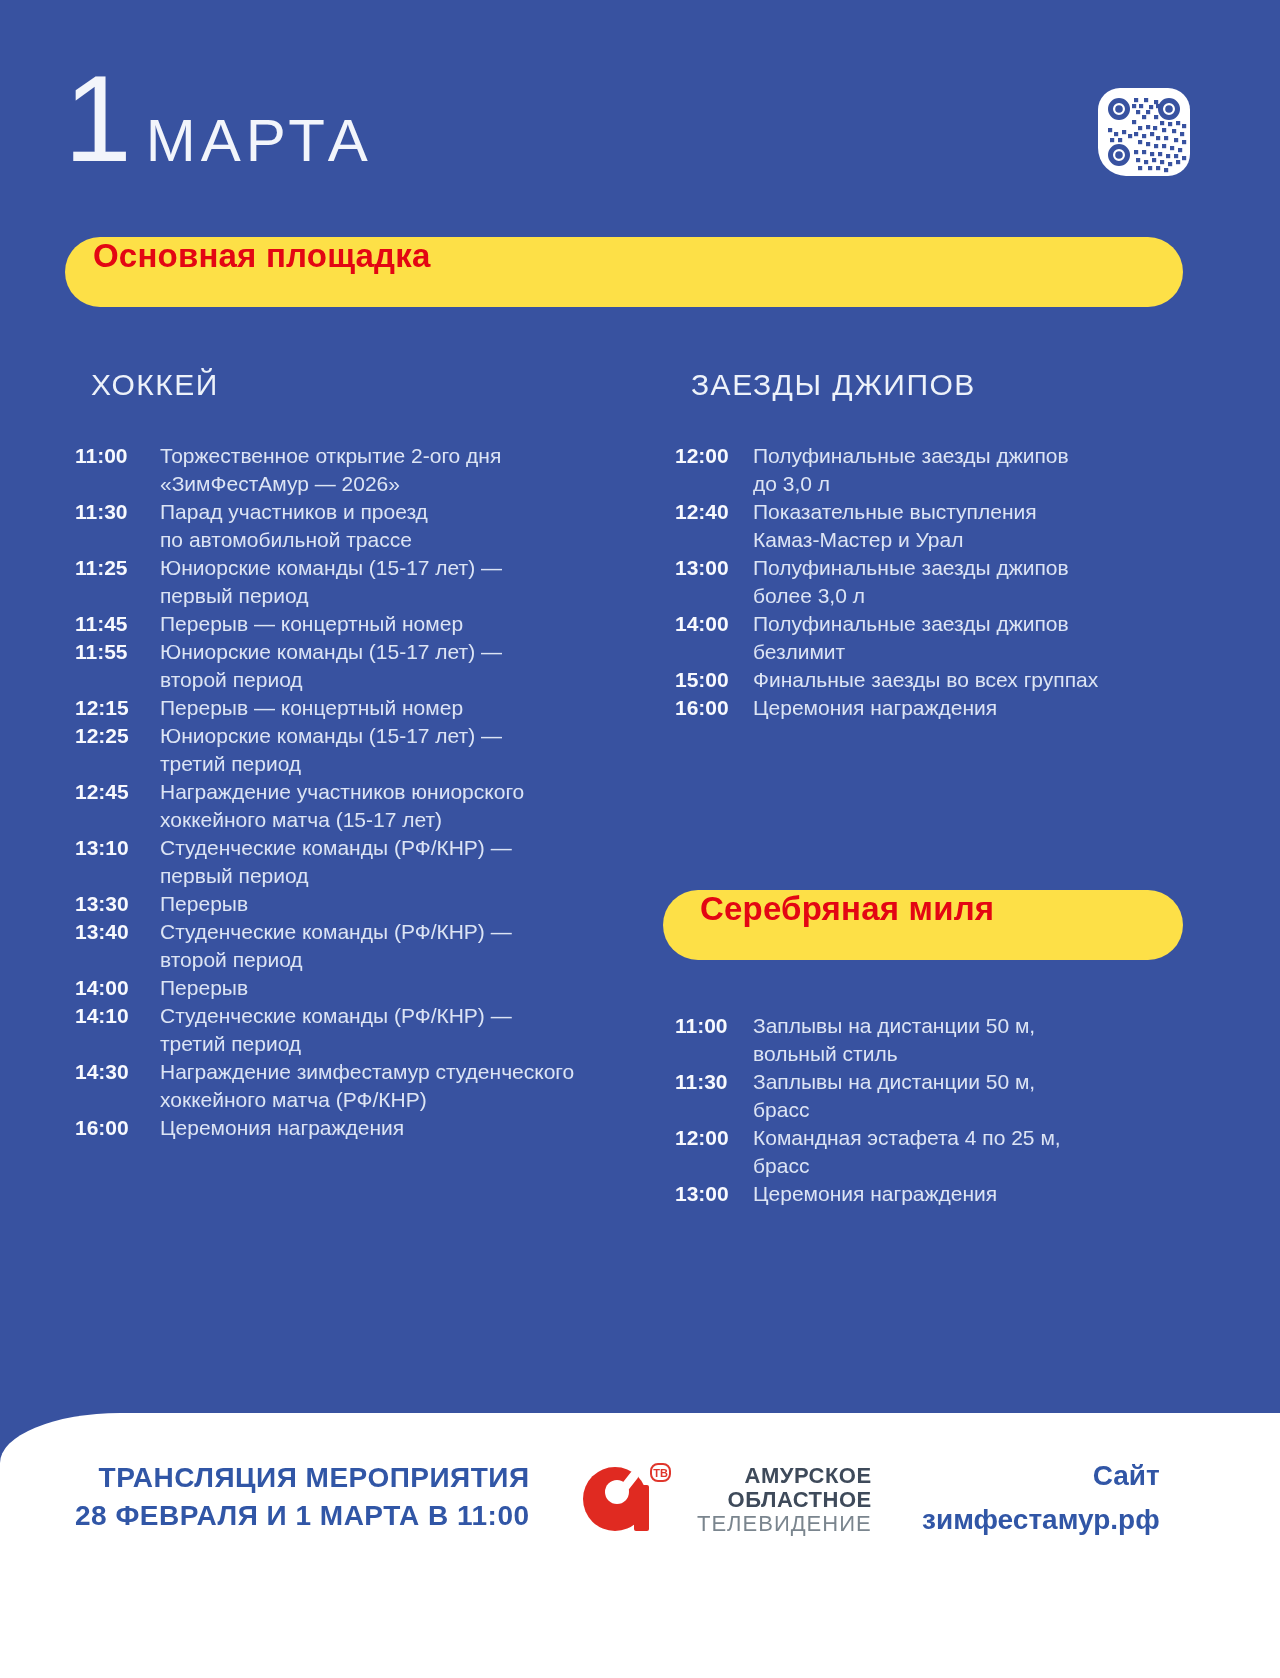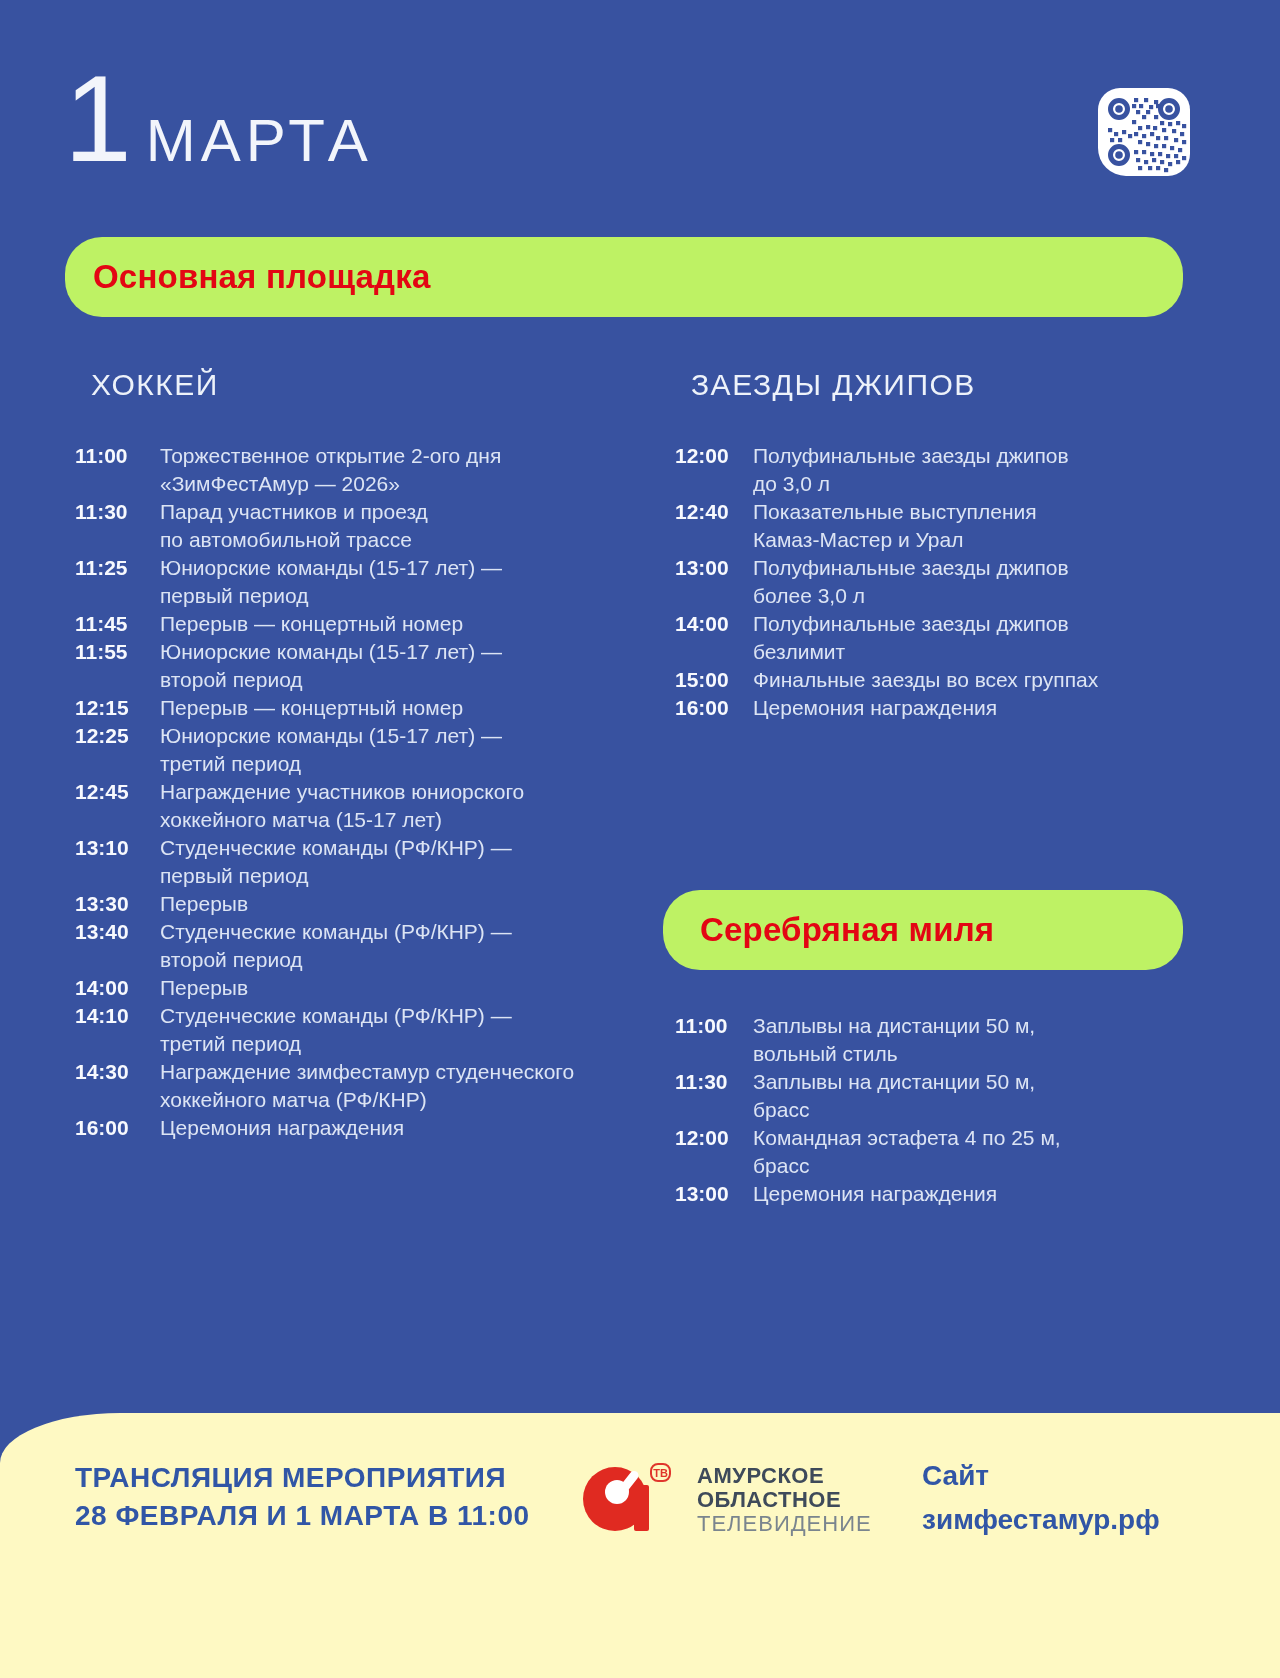--- a/index.html
+++ b/index.html
@@ -18,22 +18,22 @@
     color:#F2F5FB;
   }
   .date-day{font-size:122px;font-weight:300;line-height:1;letter-spacing:-2px;}
   .date-month{font-size:60px;font-weight:300;letter-spacing:5px;line-height:1;}
   .qr-box{
     position:absolute;left:1098px;top:88px;width:92px;height:88px;
   }
   .qr-box svg{display:block;}
   
   .pill{
-    position:absolute;background:#bef264;height:80px;border-radius:37px;
-    display:flex;align-items:center;
+    position:absolute;background:#fde047;height:70px;border-radius:37px;
+    display:flex;align-items:flex-start;
   }
   .pill-main{left:65px;top:237px;width:1118px;padding-left:28px;box-sizing:border-box;}
   .pill-silver{left:663px;top:890px;width:520px;padding-left:37px;box-sizing:border-box;}
   .pill-title{font-size:33px;font-weight:700;color:#E30613;letter-spacing:0.2px;}
   
   .col{position:absolute;}
   .col-hockey{left:75px;top:350px;width:540px;}
   .col-jeeps{left:675px;top:350px;width:520px;}
   .section-title{
     margin:16px;font-size:30px;font-weight:400;letter-spacing:1.5px;
@@ -50,22 +50,23 @@
   .event-row{display:flex;align-items:flex-start;}
   .event-time{
     width:var(--timew);flex:0 0 var(--timew);
     font-size:21px;font-weight:700;color:#F7F9FE;line-height:28px;
   }
   .event-desc{flex:1;font-size:21px;font-weight:400;color:#DCE4F4;line-height:28px;}
   .event-desc .line{display:block;}
   
   .footer{
     position:absolute;left:0;right:0;bottom:0;top:1413px;
-    background:#fef9c3;
+    background:#ffffff;
     border-top-left-radius:120px 50px;
+    text-align:right;
   }
   .broadcast{
     position:absolute;left:75px;top:46px;
     font-size:28px;font-weight:700;color:#3156A6;
     line-height:38px;letter-spacing:0.5px;
   }
   .amur-logo{position:absolute;left:583px;top:52px;width:68px;height:68px;}
   .tv-badge{
     position:absolute;left:650px;top:50px;width:21px;height:19px;
     border:2px solid #E0362C;border-radius:8px;

